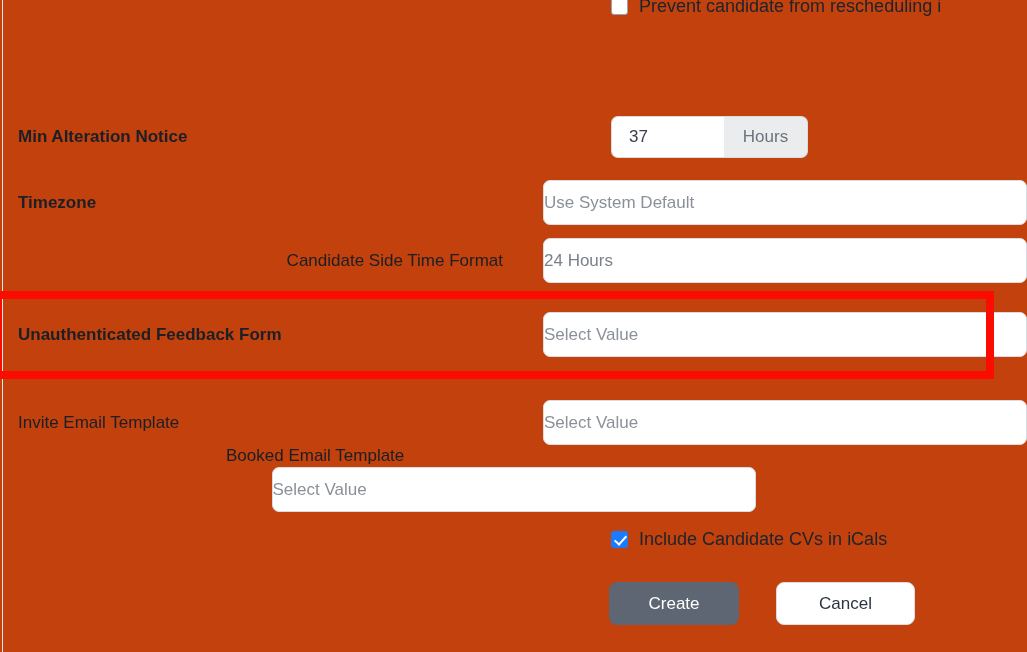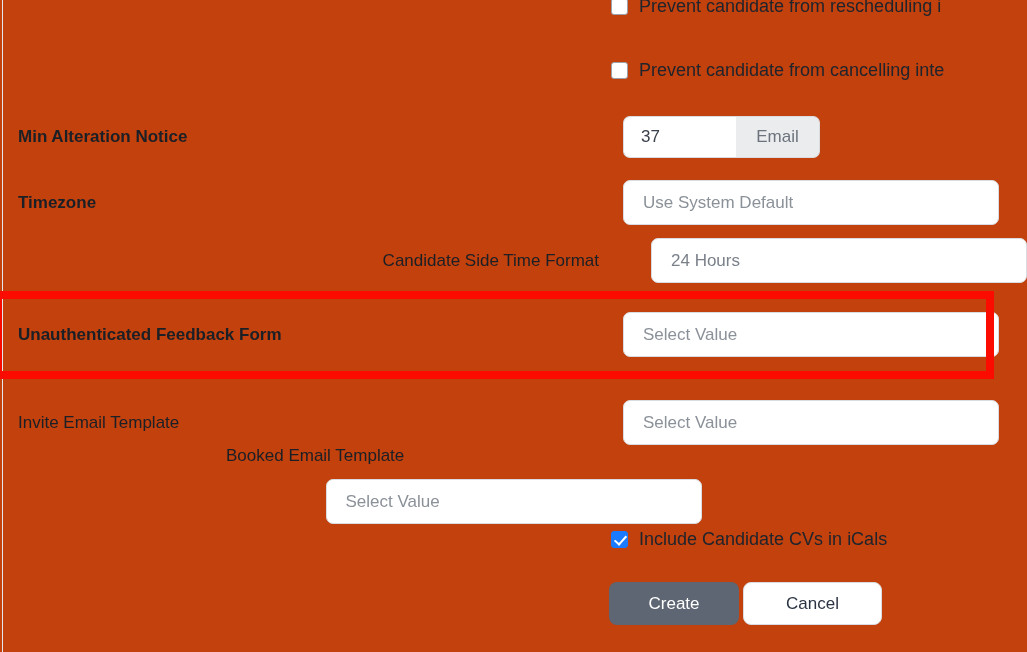--- a/index.html
+++ b/index.html
@@ -38,21 +38,20 @@
     height: 652px;
   }
 
   
   .row {
     position: absolute;
     left: 0;
     width: 1027px;
     display: flex;
     align-items: center;
-    gap: 12px;
   }
 
   .label {
     width: 611px;
     padding-left: 18px;
     font-size: 17px;
     color: #1b1f26;
     line-height: 22px;
     white-space: nowrap;
   }
@@ -100,27 +99,26 @@
   .cb-label {
     margin-left: 11px;
     font-size: 18px;
     color: #20242c;
     line-height: 24px;
   }
 
   
   .select {
     height: 45px;
-    width: 376px;            
+    width: 484px;            
     border: 1.4px solid #d9dde2;
     border-radius: 7px;
     background: #ffffff;
     display: flex;
     align-items: center;
-    padding-left: 19px;
     font-size: 17px;
     color: #8b9199;
     white-space: nowrap;
   }
   .select.value-dark { color: #7b818a; margin-left: 40px; }
 
   
   .input-group {
     display: flex;
     align-items: stretch;
@@ -151,21 +149,21 @@
     color: #6d737c;
   }
 
   
   .actions {
     position: absolute;
     left: 609px;
     top: 582px;
     display: flex;
     align-items: center;
-    gap: 4px;
+    gap: 37px;
   }
   .btn {
     height: 43px;
     border-radius: 8px;
     font-size: 17px;
     display: flex;
     align-items: center;
     justify-content: center;
     cursor: pointer;
     border: 1.4px solid transparent;
@@ -202,31 +200,27 @@
 
   <div class="panel-edge"></div>
 
   <div class="form">
 
     <div class="cb-row" style="top:-6px;">
       <span class="cbox"></span>
       <span class="cb-label">Prevent candidate from rescheduling i</span>
     </div>
 
-    <div class="cb-row" style="top:58px;">
-      <span class="cbox"></span>
-      <span class="cb-label">Prevent candidate from cancelling inte</span>
-    </div>
 
     <div class="row" style="top:114px;height:45px;">
       <div class="label bold">Min Alteration Notice</div>
       <div class="control">
         <div class="input-group">
           <div class="field">37</div>
-          <div class="addon">Email</div>
+          <div class="addon">Hours</div>
         </div>
       </div>
     </div>
 
     <div class="row" style="top:180px;height:45px;">
       <div class="label bold">Timezone</div>
       <div class="control">
         <div class="select">Use System Default</div>
       </div>
     </div>

